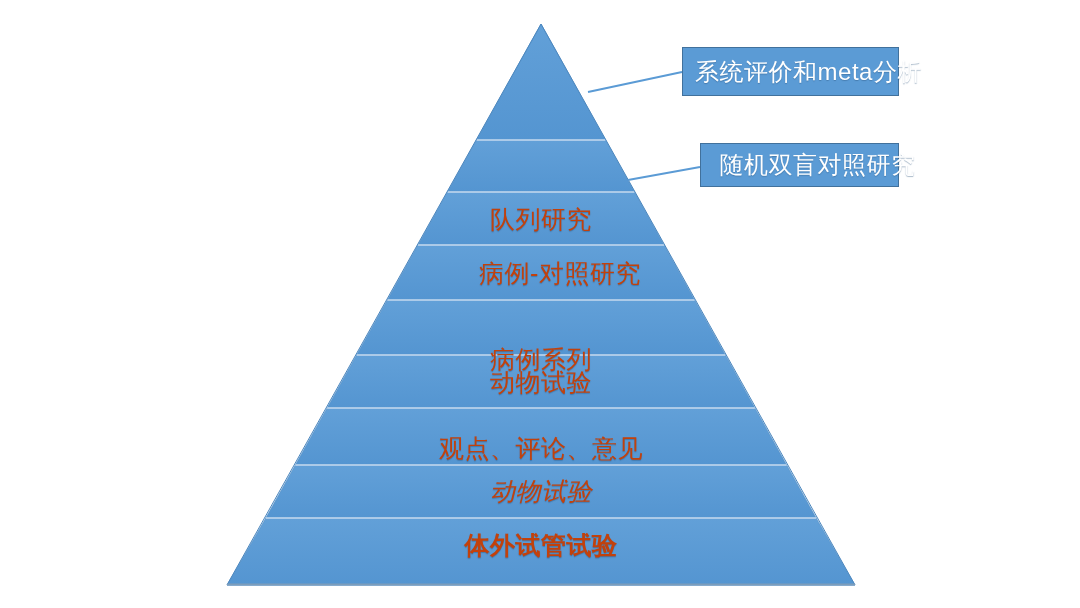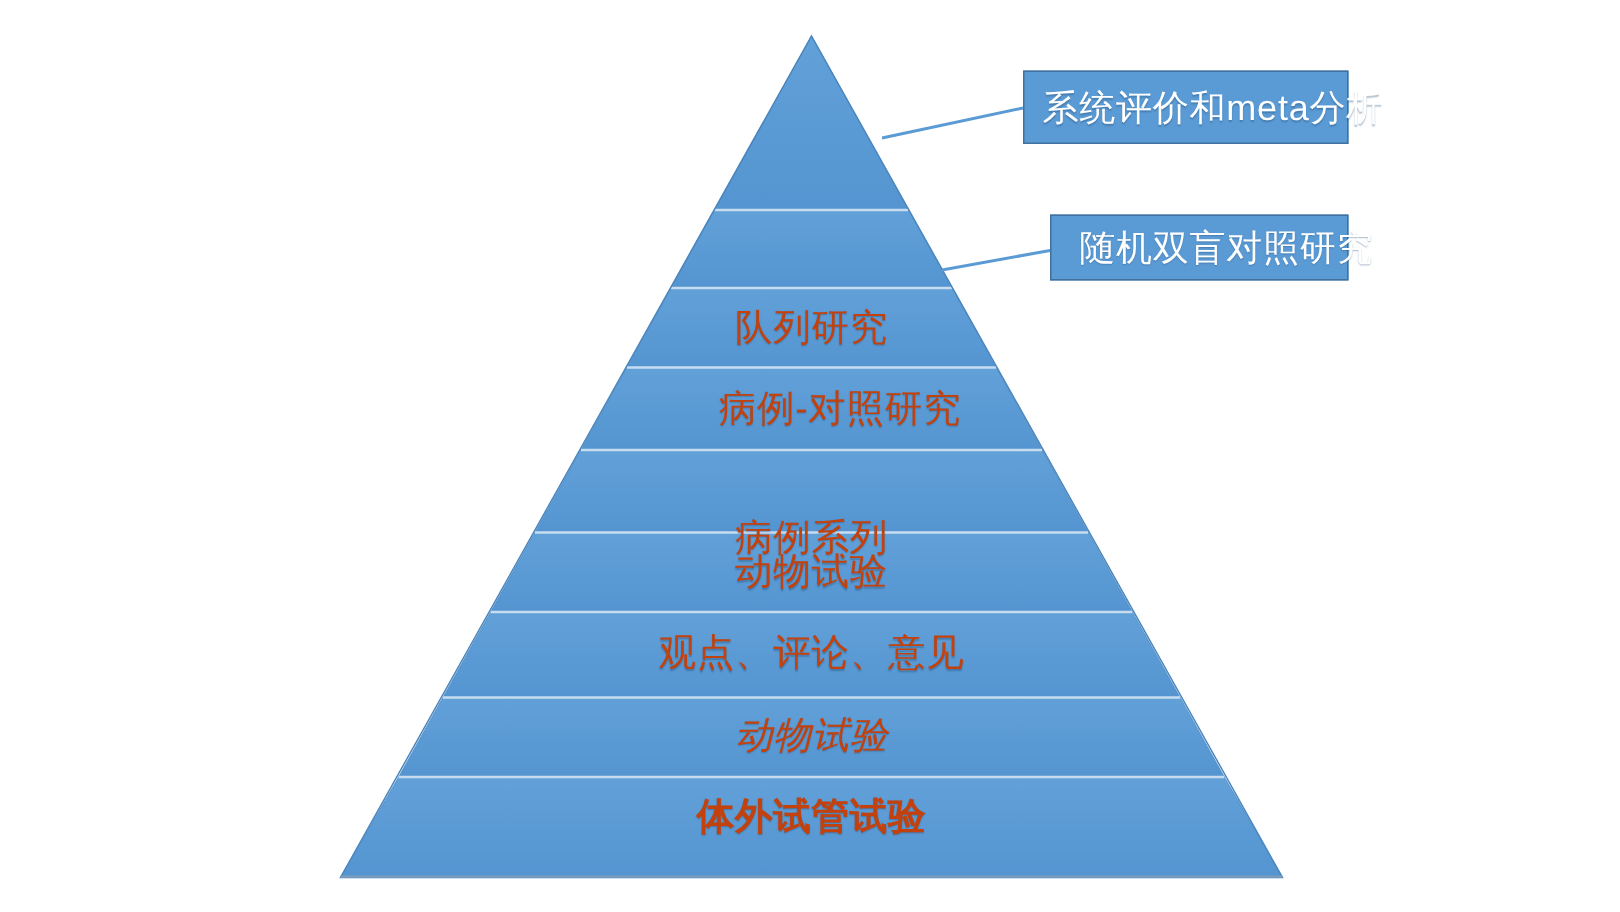--- a/index.html
+++ b/index.html
@@ -120,21 +120,21 @@
     <g>
       <line x1="588" y1="92" x2="682" y2="72" stroke="#5B9BD5" stroke-width="2"></line>
       <line x1="628" y1="180" x2="700" y2="167" stroke="#5B9BD5" stroke-width="2"></line>
     </g>
   </svg>
 
   <div class="tier-label" style="left:541px; top:219px;">队列研究</div>
   <div class="tier-label" style="left:541px; top:273px;margin-left:19px;">病例-对照研究</div>
   <div class="tier-label" style="left:541px; top:328px;margin-top:31px;">病例系列</div>
   <div class="tier-label" style="left:541px; top:382px;">动物试验</div>
-  <div class="tier-label" style="left:541px; top:436px;text-align:center;">观点、评论、意见</div>
+  <div class="tier-label" style="left:541px; top:448px;text-align:center;">观点、评论、意见</div>
   <div class="tier-label" style="left:541px; top:491px;font-style:italic;">动物试验</div>
   <div class="tier-label" style="left:541px; top:545px;font-weight:bold;">体外试管试验</div>
 
   <div class="callout" id="callout-0">
     <span>系统评价和meta分析</span>
   </div>
 
   <div class="callout" id="callout-1">
     <span>随机双盲对照研究</span>
   </div>

